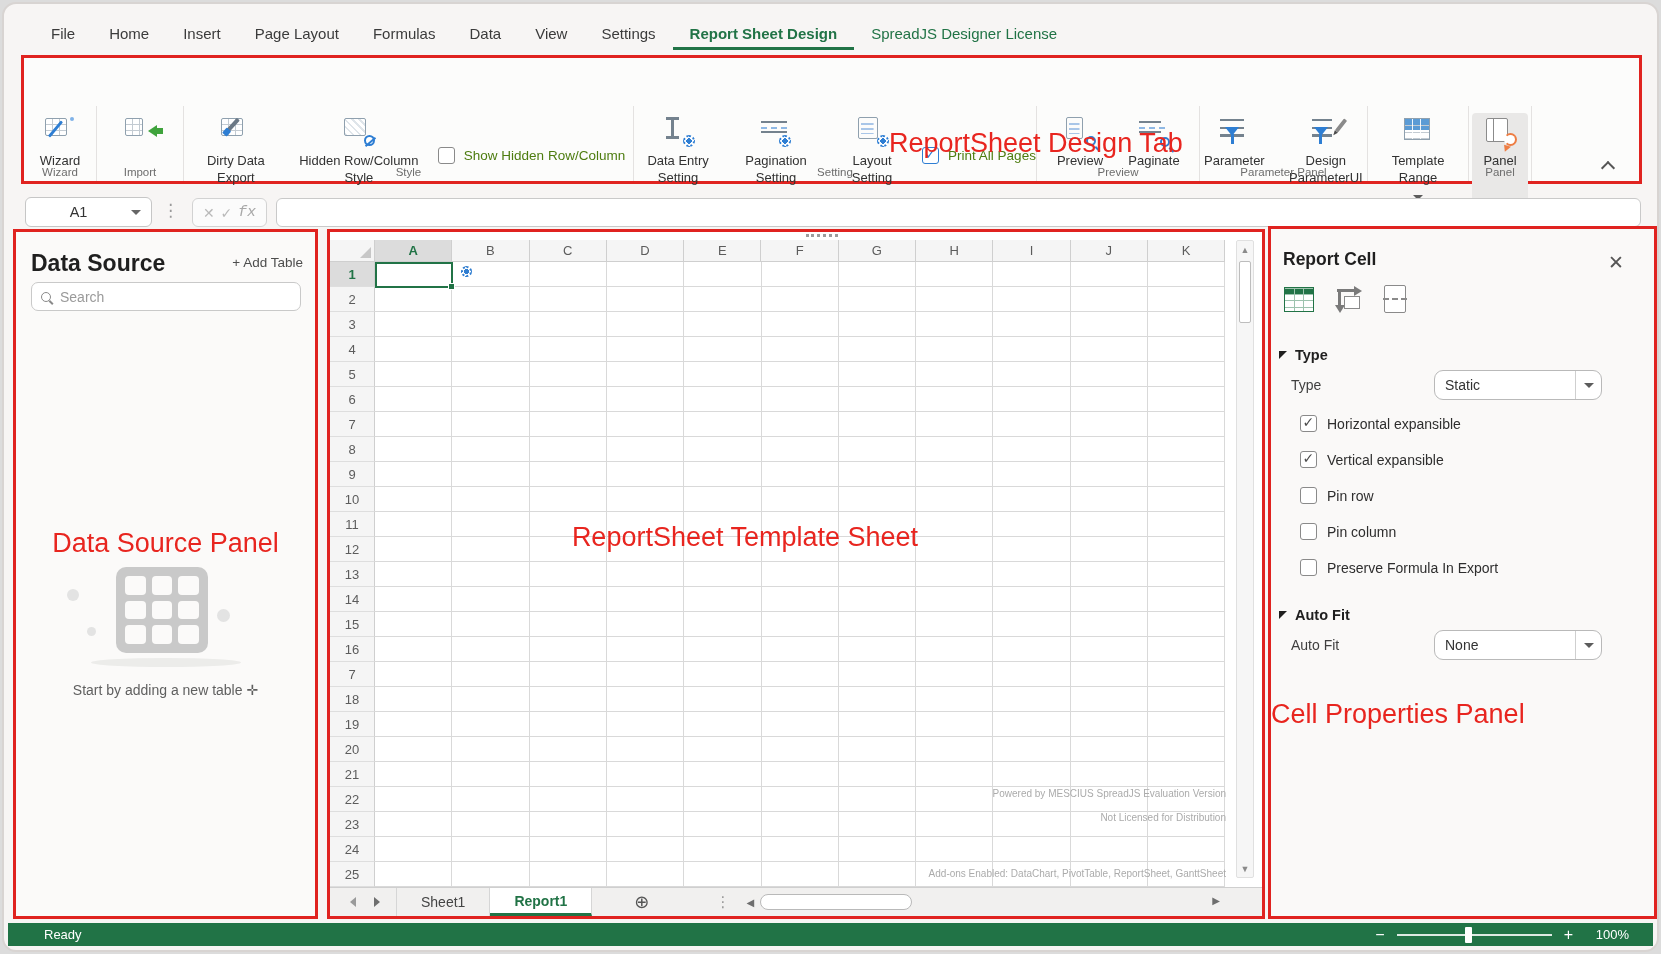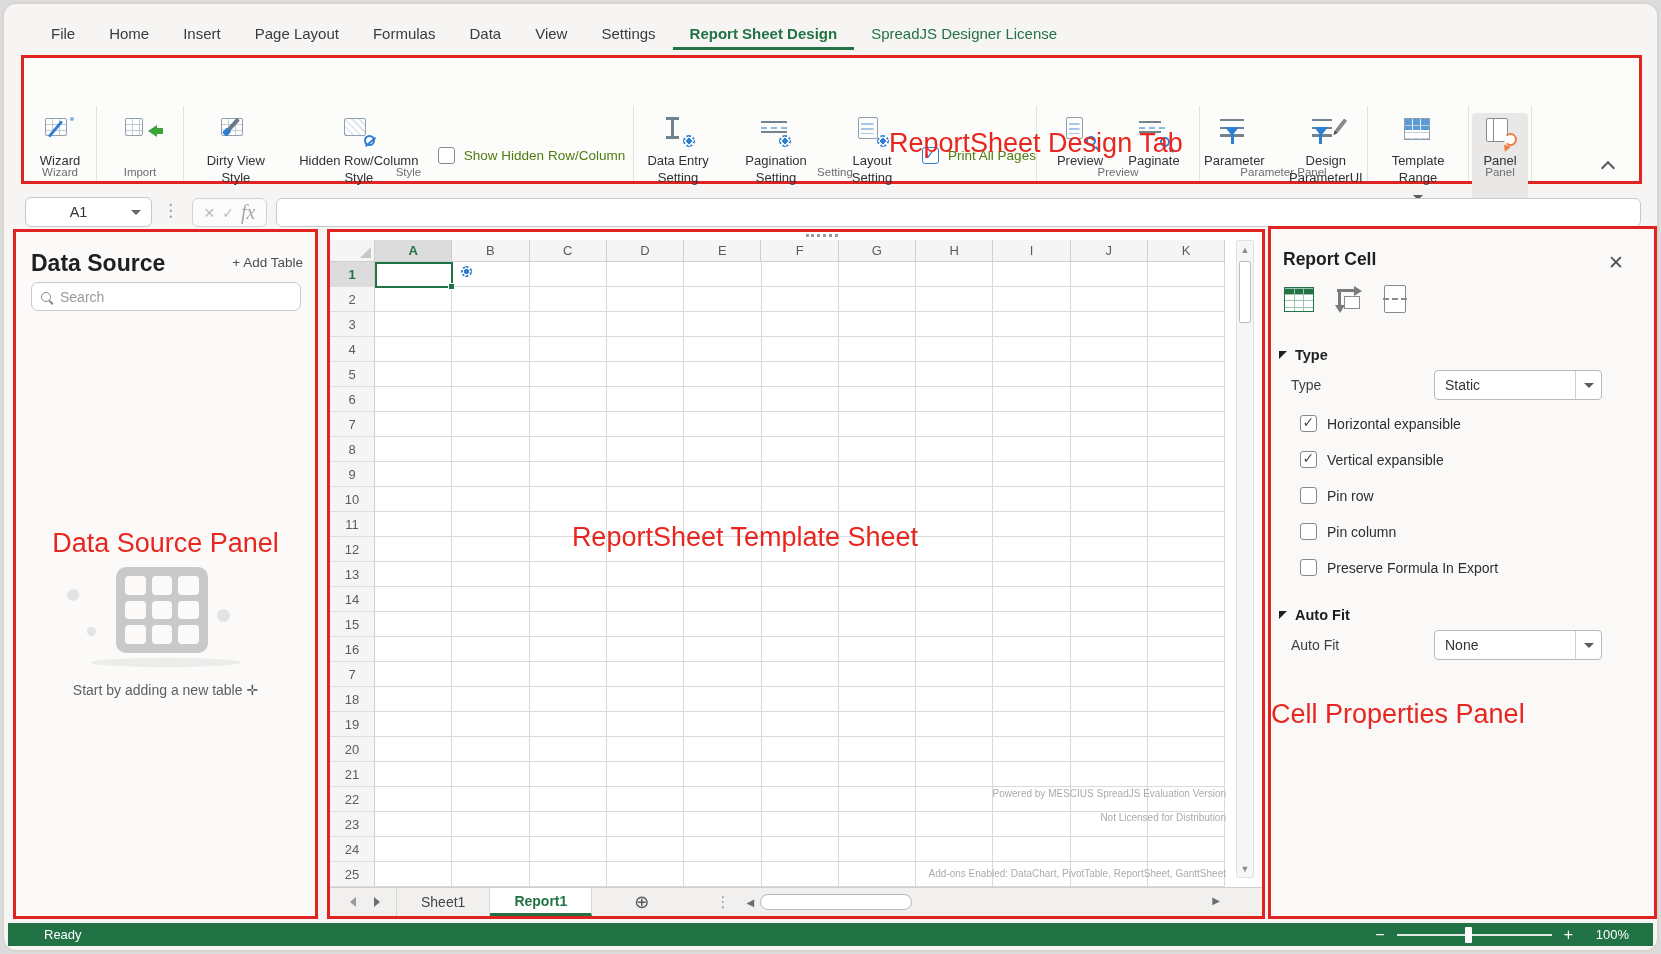--- a/index.html
+++ b/index.html
@@ -76,21 +76,21 @@
   .orbit{position:absolute;right:0;bottom:1px;width:13px;height:13px;border:2.4px solid #ee7d43;border-radius:50%;border-left-color:transparent;background:#fff;}
   .orbit::after{content:"";position:absolute;left:-3px;top:8px;width:0;height:0;border-top:4px solid transparent;border-bottom:4px solid transparent;border-right:6px solid #ee7d43;transform:rotate(50deg);}
 
   
   .namebox{position:absolute;left:21px;top:193px;width:127px;height:30px;background:#fff;border:1px solid #c6c6c6;border-radius:6px;display:flex;align-items:center;}
   .namebox .ref{flex:1;text-align:center;font-size:14.5px;color:#333;}
   .namebox .nb-caret{width:0;height:0;border-left:5px solid transparent;border-right:5px solid transparent;border-top:5px solid #666;margin-right:10px;}
   .kebab{position:absolute;left:158px;top:196px;font-size:17px;color:#9a9a9a;letter-spacing:0;}
   .fxgroup{position:absolute;left:188px;top:194px;width:75px;height:29px;border:1px solid #d2d2d2;border-radius:6px;background:#fbfbfb;display:flex;align-items:center;justify-content:space-around;padding:0 7px;color:#b9b9b9;}
   .fxgroup .g1{font-size:14px;} .fxgroup .g2{font-size:14px;}
-  .fxgroup .gfx{font-size:20px;font-style:italic;font-family:Liberation Serif, serif;color:#a8a8a8;}
+  .fxgroup .gfx{font-size:15px;font-style:italic;font-family:Liberation Mono, monospace;color:#a8a8a8;}
   .formulainput{position:absolute;left:272px;top:194px;width:1365px;height:29px;background:#fff;border:1px solid #c9c9c9;border-radius:6px;}
 
   
   .dsbox{left:9px;top:225px;width:305px;height:690px;background:#fbfaf9;}
   .ds-inner{position:absolute;inset:0;}
   .ds-title{position:absolute;left:15px;top:18px;font-size:23px;font-weight:700;color:#1f1f1f;}
   .ds-add{position:absolute;right:12px;top:23px;font-size:13.5px;color:#4d4d4d;}
   .ds-search{position:absolute;left:15px;top:50px;width:270px;height:29px;border:1px solid #c9c9c9;border-radius:7px;background:#fff;display:flex;align-items:center;padding-left:9px;gap:7px;}
   .mag-gray{width:10px;height:10px;border:1.8px solid #8a8a8a;border-radius:50%;position:relative;flex:0 0 10px;}
   .mag-gray::after{content:"";position:absolute;left:7.5px;top:7.5px;width:5px;height:1.8px;background:#8a8a8a;transform:rotate(45deg);transform-origin:0 0;}
@@ -161,21 +161,21 @@
   .pci-arrows .a1::after{content:"";position:absolute;right:-7px;top:-3.5px;border-left:8px solid #7a7a7a;border-top:5px solid transparent;border-bottom:5px solid transparent;}
   .pci-arrows .a2{position:absolute;left:7px;top:6px;width:3px;height:16px;background:#7a7a7a;}
   .pci-arrows .a2::after{content:"";position:absolute;left:-3.5px;bottom:-7px;border-top:8px solid #7a7a7a;border-left:5px solid transparent;border-right:5px solid transparent;}
   .pci-arrows .a3{position:absolute;left:13px;top:12px;width:16px;height:13px;border:1.7px solid #8a8a8a;background:#fff;}
   .pci-page{position:absolute;left:5px;top:1px;width:22px;height:28px;border:1.7px solid #8a8a8a;border-radius:2px;background:#fff;}
   .pci-page::after{content:"";position:absolute;left:-2px;right:-2px;top:12px;border-top:2px dashed #8a8a8a;}
   .sect{position:absolute;left:8px;display:flex;align-items:center;gap:8px;}
   .tri{width:0;height:0;border-top:8px solid #1f1f1f;border-right:8px solid transparent;}
   .sect-label{font-size:14.5px;font-weight:700;color:#1f1f1f;}
   .fieldrow-label{position:absolute;left:20px;font-size:14px;color:#3f3f3f;}
-  .dropdown{position:absolute;left:163px;width:168px;height:30px;background:#fff;border:1px solid #b9b9b9;border-radius:4px;display:flex;align-items:center;}
+  .dropdown{position:absolute;left:163px;width:168px;height:30px;background:#fff;border:1px solid #b9b9b9;border-radius:9px;display:flex;align-items:center;}
   .dropdown .dval{flex:1;padding-left:10px;font-size:14px;color:#333;}
   .dropdown .darr{width:26px;align-self:stretch;border-left:1px solid #cfcfcf;display:flex;align-items:center;justify-content:center;}
   .dropdown .darr i{width:0;height:0;border-left:5px solid transparent;border-right:5px solid transparent;border-top:5px solid #5c5c5c;}
   .optlist{position:absolute;left:29px;top:186px;display:flex;flex-direction:column;gap:19px;}
   .opt{display:flex;align-items:center;gap:10px;height:17px;}
   .opt .cbx{border-color:#8a8a8a;}
   .opt.checked .cbx::after{content:"✓";position:absolute;left:1.5px;top:-2px;font-size:14px;color:#4d4d4d;font-weight:700;}
   .opt-label{font-size:14px;color:#2e2e2e;white-space:nowrap;}
 
   
@@ -232,21 +232,21 @@
         </div>
         <div class="rgroup-label">Import</div>
       </div>
 
       <div class="rgroup" style="width:450px;gap:14px">
         <div class="rbtn" style="width:88px">
           <span class="ric">
                 <span class="tbl"></span>
                 <span class="brush"></span>
               </span>
-          <span class="rbtn-label">Dirty View Style</span>
+          <span class="rbtn-label">Dirty Data Export</span>
         </div>
         <div class="rbtn" style="width:130px">
           <span class="ric">
                 <span class="tbl hatch"></span>
                 <span class="eyeslash"></span>
               </span>
           <span class="rbtn-label">Hidden Row/Column Style</span>
         </div>
         <div class="rcheck">
           <span class="cbx"></span>

